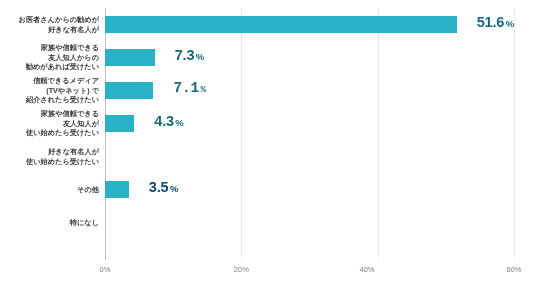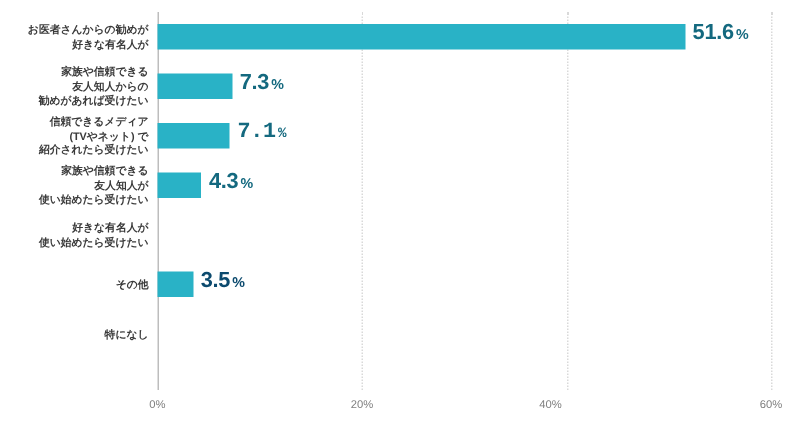--- a/index.html
+++ b/index.html
@@ -64,20 +64,21 @@
     background: #29b2c6;
   }
   .bar-value {
     position: absolute;
     top: 6px;
     white-space: nowrap;
     font-size: 14.5px;
     font-weight: bold;
     color: #14697f;
     letter-spacing: -0.2px;
+    margin-left: 15px;
   }
   .bar-value .pct {
     font-size: 9.5px;
     font-weight: bold;
     margin-left: 1.5px;
     letter-spacing: 0;
   }
 
   
   .cat-labels {

